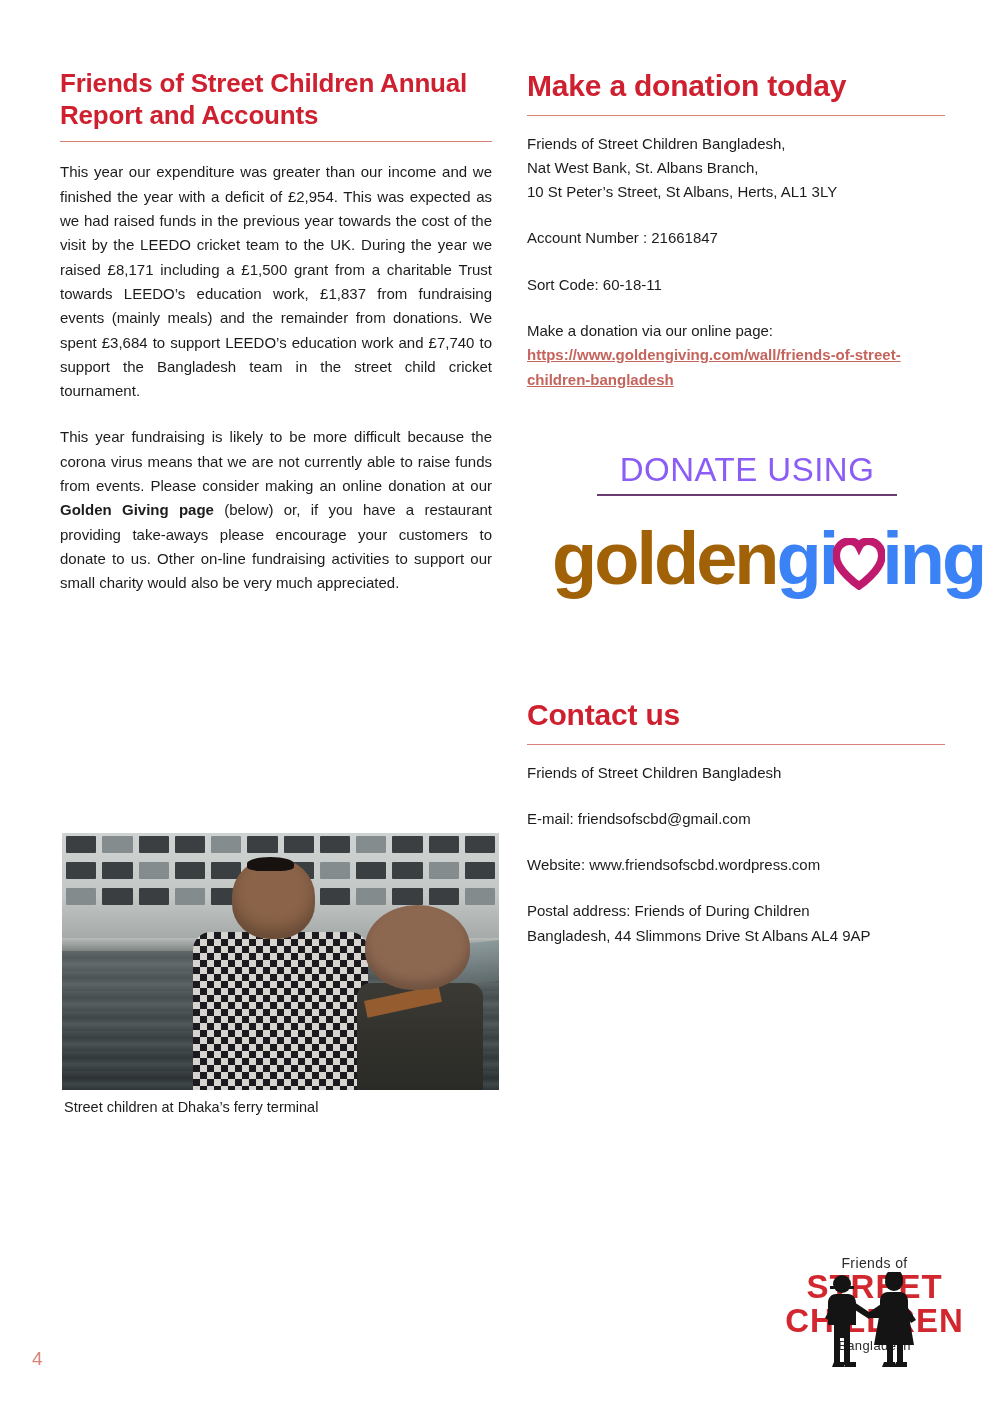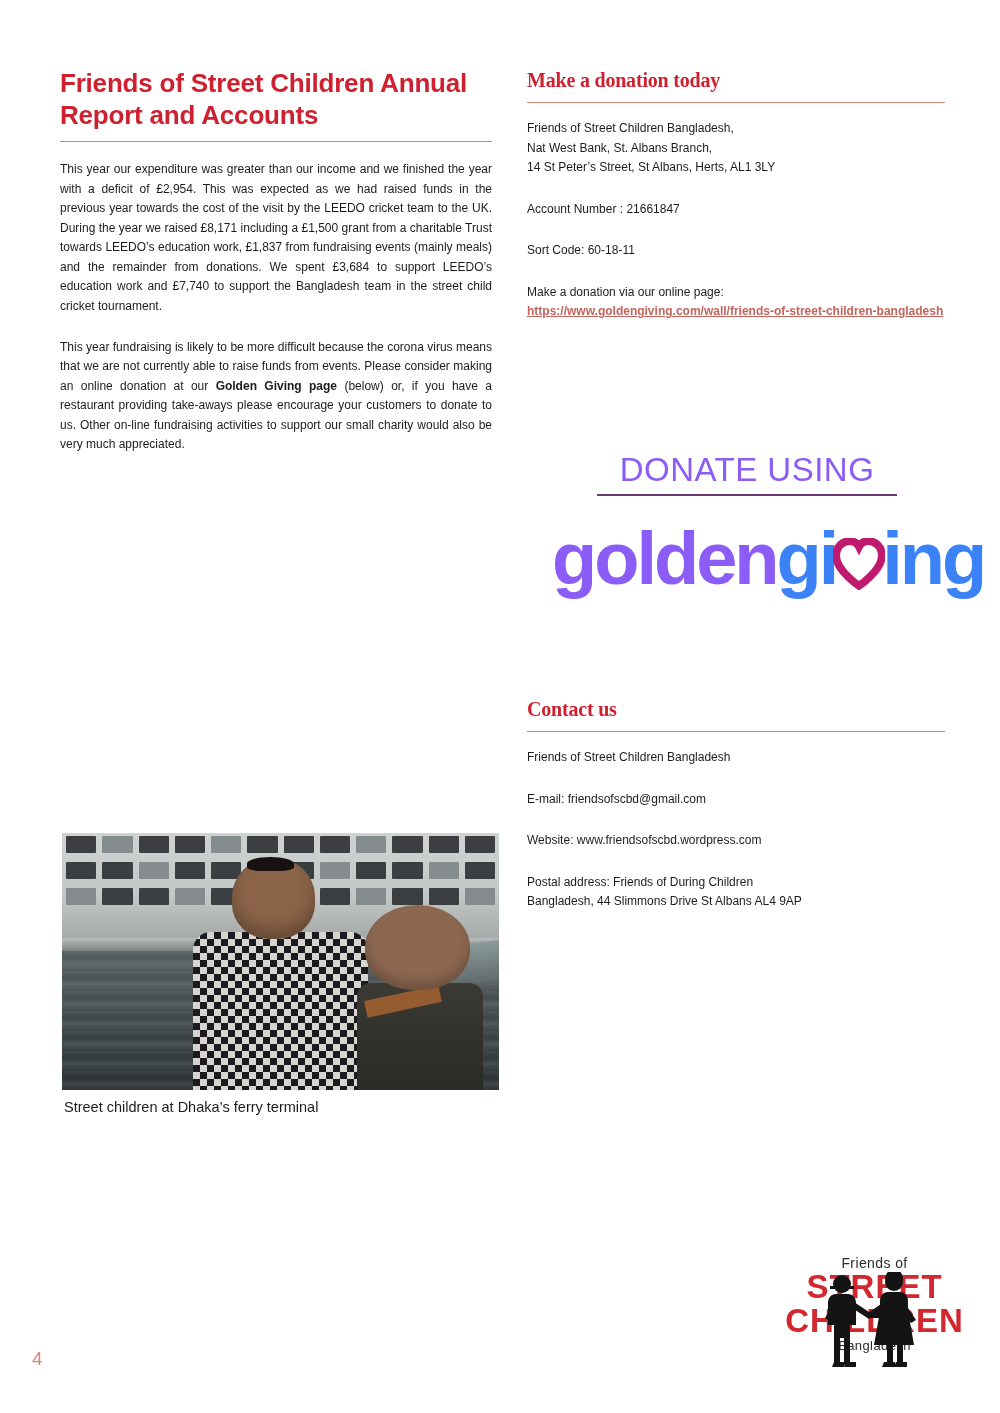--- a/index.html
+++ b/index.html
@@ -39,33 +39,32 @@
   
   h1.section-title, h2.section-title {
     font-size: 26px;
     line-height: 1.22;
     font-weight: bold;
     color: #CF2030;
     margin: 16px 0 10px 0;
     letter-spacing: -0.2px;
   }
   h2.section-title.small {
-    font-size: 20px;
-    font-family: Liberation Serif, serif;
+    font-size: 30px;
   }
   .rule {
     height: 0;
     border-top: 1.6px solid #D98277;
     margin: 0 0 18px 0;
   }
   .rule.tight { margin-bottom: 16px; }
 
   
   p.body {
-    font-size: 12px;
+    font-size: 15px;
     line-height: 1.62;
     margin: 0 0 22px 0;
     color: #1c1c1c;
   }
   p.body.justify { text-align: justify; }
   p.body.last { margin-bottom: 0; }
   .lnk {
     color: #C4645C;
     word-break: break-word;
   }
@@ -196,21 +195,21 @@
     border-top: 2.4px solid #6B3A73;
   }
   .gg-logo {
     margin-top: 26px;
     font-size: 74px;
     font-weight: bold;
     line-height: 1;
     letter-spacing: -3px;
     white-space: nowrap;
   }
-  .gg-golden { color: #8b5cf6; margin-left: 25px; }
+  .gg-golden { color: #a16207; margin-left: 25px; }
   .gg-giving { color: #3b82f6; text-align: center; }
   .gg-heart {
     display: inline-block;
     position: relative;
     width: 52px; height: 52px;
     vertical-align: -6px;
     margin: 0 -3px;
   }
 
   
@@ -348,21 +347,21 @@
   </div>
 
   <div class="col-right">
 
     <h2 class="section-title small">Make a donation today</h2>
     <div class="rule tight"></div>
 
     <p class="body">
       <span class="addr-line">Friends of Street Children Bangladesh,</span>
       <span class="addr-line">Nat West Bank, St. Albans Branch,</span>
-      <span class="addr-line">14 St Peter’s Street, St Albans, Herts, AL1 3LY</span>
+      <span class="addr-line">10 St Peter’s Street, St Albans, Herts, AL1 3LY</span>
     </p>
 
     <p class="body">Account Number : 21661847</p>
 
     <p class="body">Sort Code: 60-18-11</p>
 
     <p class="body last">
       <span class="addr-line">Make a donation via our online page:</span>
       <a class="lnk bold" href="#">https://www.goldengiving.com/wall/friends-of-street-children-bangladesh</a>
     </p>

